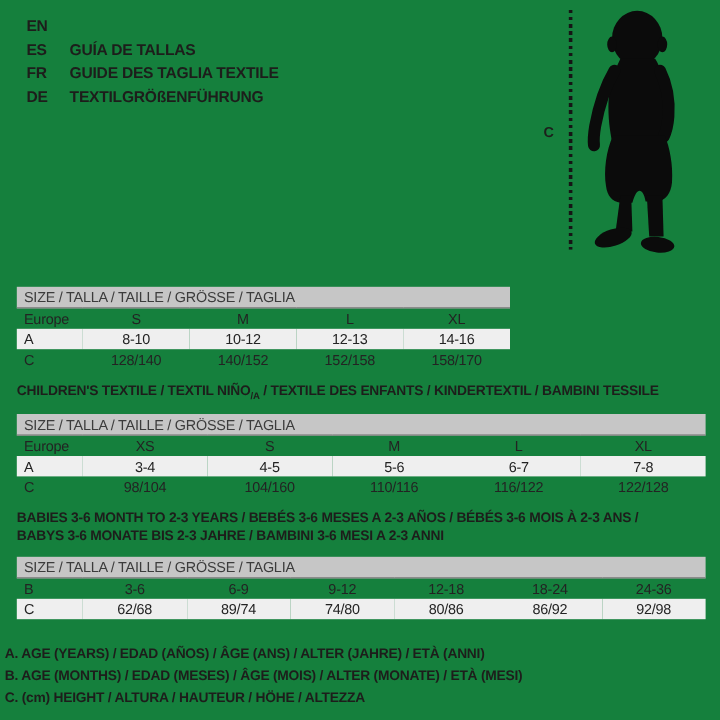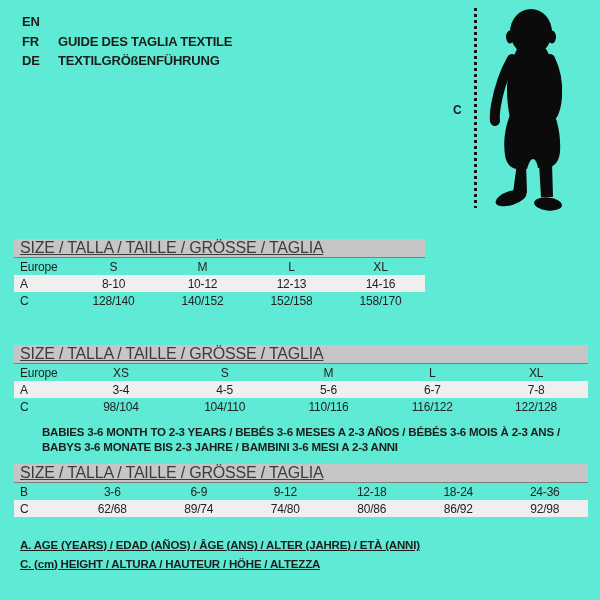--- a/index.html
+++ b/index.html
@@ -1,61 +1,65 @@
 <!DOCTYPE html>
 <html><head>
 <meta charset="utf-8">
 <style>
   html,body { margin:0; padding:0; background:#fff; }
   .canvas {
-    position:relative; width:600px; height:600px; background:#5eead4;
+    position:relative; width:600px; height:600px; background:#15803d;
     font-family:"Liberation Sans", sans-serif; color:#1d1d1b; overflow:hidden;
   }
   
   .lang-list { position:absolute; left:22px; top:12px; }
   .lang-row { display:flex; height:19.5px; align-items:center; }
   .lang-code { width:36px; font-size:13px; font-weight:bold; letter-spacing:-0.2px; }
   .lang-title { font-size:13px; font-weight:bold; letter-spacing:-0.2px; }
 
   
   .dotted-line {
     position:absolute; left:474px; top:8px; width:3px; height:200px;
     background:repeating-linear-gradient(to bottom,#151515 0 3px,transparent 3px 6px);
   }
   .height-label { position:absolute; left:453px; top:103px; font-size:12px; font-weight:bold; }
   .silhouette { position:absolute; left:487px; top:5px; }
 
   
   .sec-title { position:absolute; left:14px; font-size:11.5px; font-weight:bold; letter-spacing:-0.2px; white-space:nowrap; }
   .sec-title .sub { font-size:8px; vertical-align:sub; }
-  .sec-title.two-line { line-height:15px;margin-left:28px; }
+  .sec-title.two-line { line-height:15px; }
 
   table.size-table { position:absolute; left:14px; border-collapse:collapse; table-layout:fixed; }
   table.size-table td { height:17px; padding:0; font-size:12px; text-align:center; color:#232323; letter-spacing:-0.2px; }
   table.size-table td.lbl { width:55px; text-align:left; padding-left:6px; }
   table.size-table tr.bar td {
     background:#c6c6c6; color:#3c3c3c; text-align:left; padding-left:6px;
-    border-bottom:1px solid #7d7d7d; font-size:16px;text-decoration:underline;
+    border-bottom:1px solid #7d7d7d; font-size:12px;
   }
   table.size-table tr.stripe td { background:#efefef; }
   .t-w1 { width:411px; }
   .t-w2 { width:574px; }
 
   
-  .footnotes { position:absolute; left:20px; top:536px;text-decoration:underline; }
+  .footnotes { position:absolute; left:4px; top:536px; }
   .footnote { font-size:11.5px; font-weight:bold; line-height:18.5px; letter-spacing:-0.2px; white-space:nowrap; }
 </style>
 </head>
 <body>
 
 <div class="canvas">
 
   <div class="lang-list">
     <div class="lang-row">
       <span class="lang-code">EN</span>
+    </div>
+    <div class="lang-row">
+      <span class="lang-code">ES</span>
+      <span class="lang-title">GUÍA DE TALLAS</span>
     </div>
     <div class="lang-row">
       <span class="lang-code">FR</span>
       <span class="lang-title">GUIDE DES TAGLIA TEXTILE</span>
     </div>
     <div class="lang-row">
       <span class="lang-code">DE</span>
       <span class="lang-title">TEXTILGRÖßENFÜHRUNG</span>
     </div>
   </div>
@@ -107,20 +111,21 @@
     <tr>
       <td class="lbl">C</td>
       <td>128/140</td>
       <td>140/152</td>
       <td>152/158</td>
       <td>158/170</td>
     </tr>
   </tbody>
     </table>
 
+  <div class="sec-title" style="top:320px"><span>CHILDREN'S TEXTILE / TEXTIL NIÑO</span><span class="sub">/A</span><span> / TEXTILE DES ENFANTS / KINDERTEXTIL / BAMBINI TESSILE</span></div>
   <table class="size-table t-w2" style="top:345px">
     <colgroup>
         <col style="width:55px">
         <col>
         <col>
         <col>
         <col>
         <col>
       </colgroup>
     <tbody>
@@ -139,21 +144,21 @@
       <td class="lbl">A</td>
       <td>3-4</td>
       <td>4-5</td>
       <td>5-6</td>
       <td>6-7</td>
       <td>7-8</td>
     </tr>
     <tr>
       <td class="lbl">C</td>
       <td>98/104</td>
-      <td>104/110</td>
+      <td>104/160</td>
       <td>110/116</td>
       <td>116/122</td>
       <td>122/128</td>
     </tr>
   </tbody>
     </table>
 
   <div class="sec-title two-line" style="top:425px">
     <div>BABIES 3-6 MONTH TO 2-3 YEARS / BEBÉS 3-6 MESES A 2-3 AÑOS / BÉBÉS 3-6 MOIS À 2-3 ANS /</div>
     <div>BABYS 3-6 MONATE BIS 2-3 JAHRE / BAMBINI 3-6 MESI A 2-3 ANNI</div>
@@ -188,16 +193,17 @@
       <td>74/80</td>
       <td>80/86</td>
       <td>86/92</td>
       <td>92/98</td>
     </tr>
   </tbody>
     </table>
 
   <div class="footnotes">
     <div class="footnote">A. AGE (YEARS) / EDAD (AÑOS) / ÂGE (ANS) / ALTER (JAHRE) / ETÀ (ANNI)</div>
+    <div class="footnote">B. AGE (MONTHS) / EDAD (MESES) / ÂGE (MOIS) / ALTER (MONATE) / ETÀ (MESI)</div>
     <div class="footnote">C. (cm) HEIGHT / ALTURA / HAUTEUR / HÖHE / ALTEZZA</div>
   </div>
 
 </div>
 
 </body></html>

